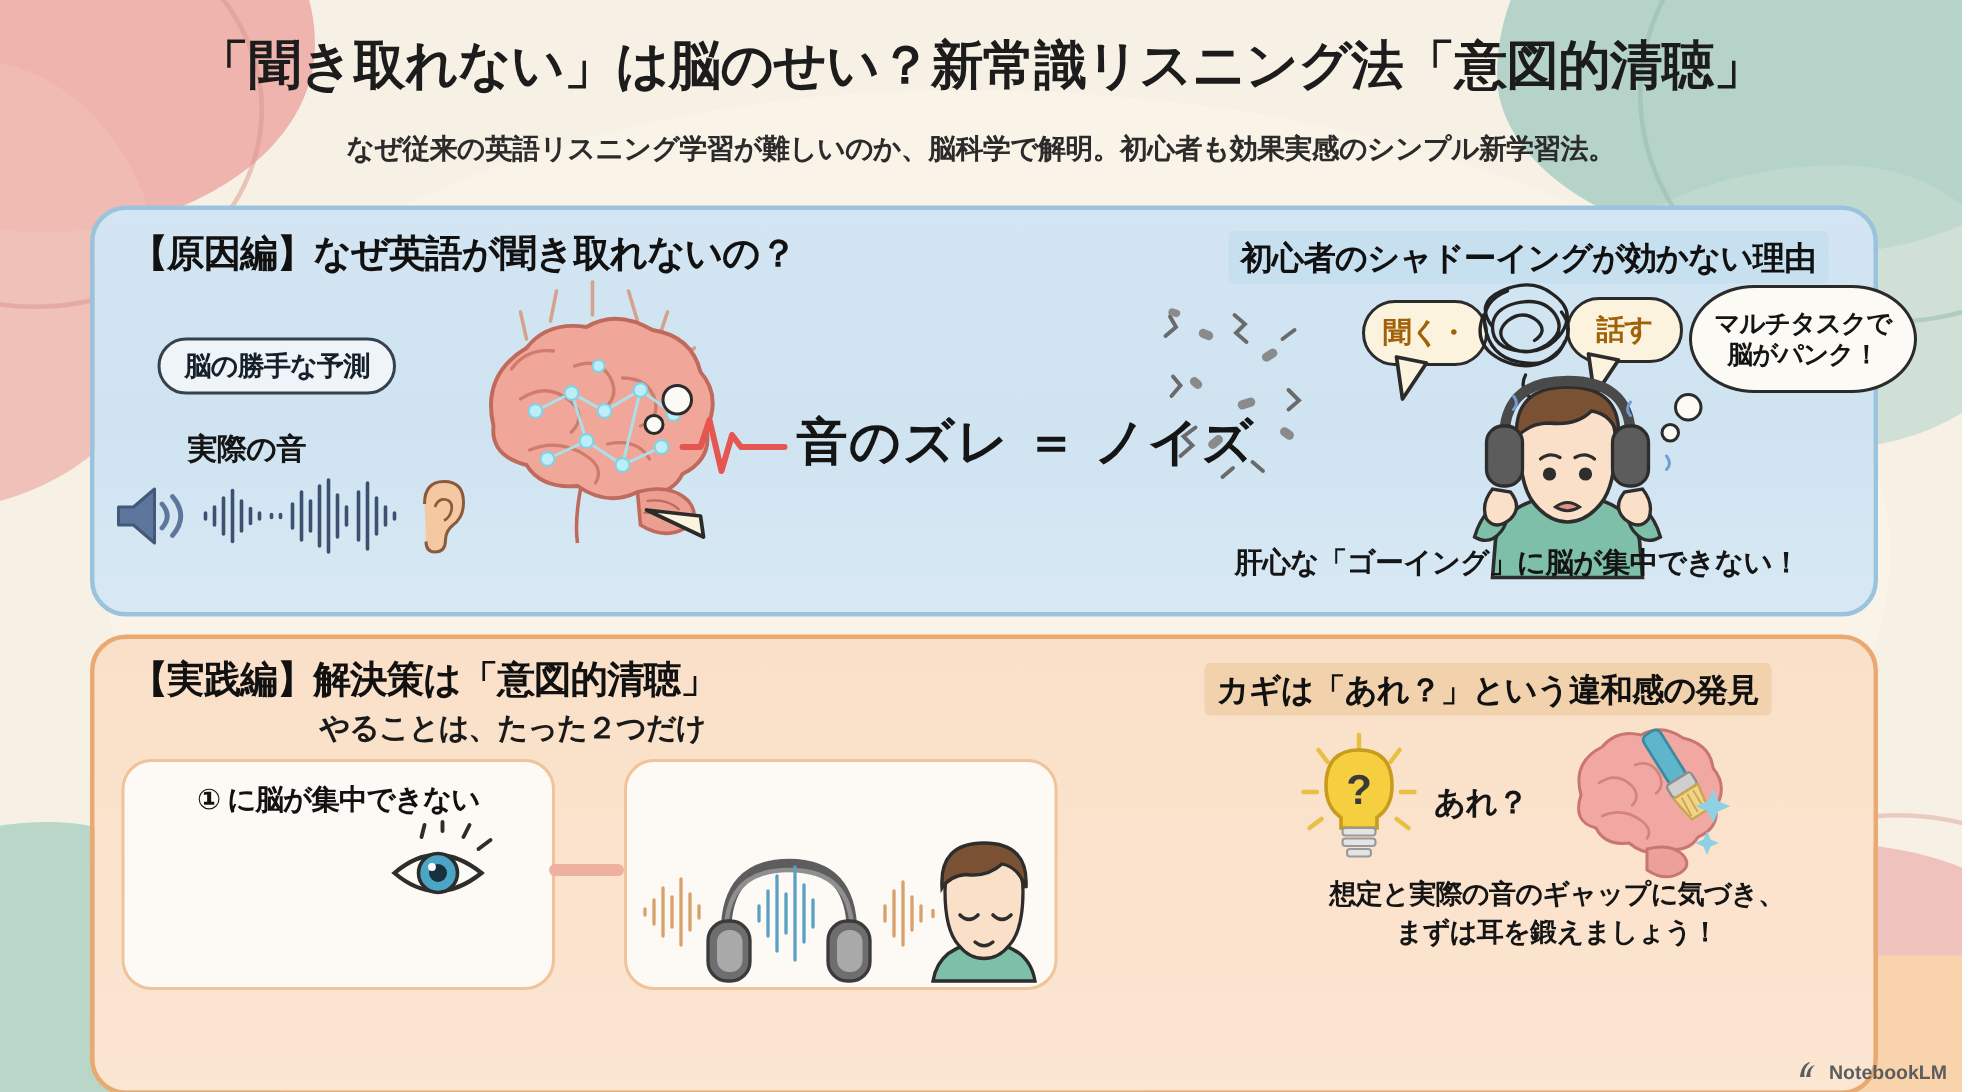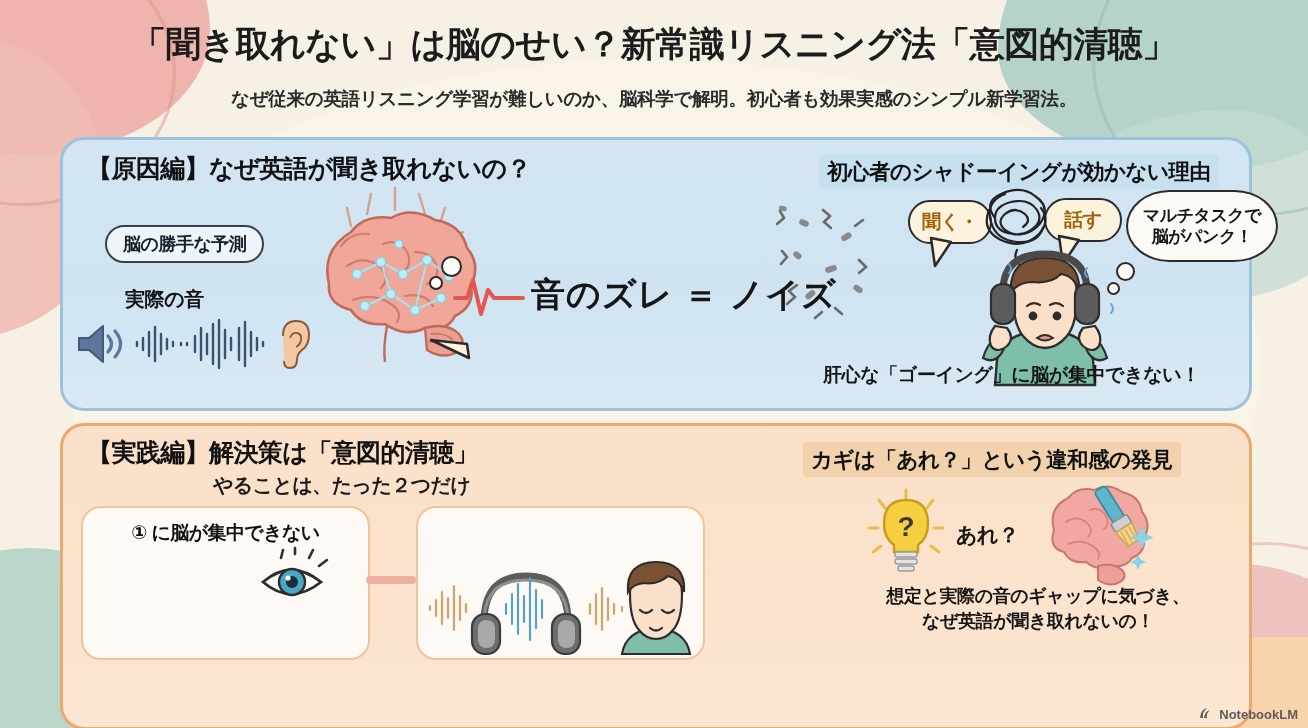--- a/index.html
+++ b/index.html
@@ -438,21 +438,21 @@
         </g>
         <g fill="#8ed1e4">
           <path d="M104 44 l3.5 8 l8 3.5 l-8 3.5 l-3.5 8 l-3.5-8 l-8-3.5 l8-3.5 z"></path>
           <path d="M100 72 l2.4 5.6 l5.6 2.4 l-5.6 2.4 l-2.4 5.6 l-2.4-5.6 l-5.6-2.4 l5.6-2.4 z"></path>
         </g>
       </svg>
     </div>
 
     <div class="plain" style="left:760px;top:158px;width:430px;text-align:center;font-size:18px;line-height:1.4;">
       <div>想定と実際の音のギャップに気づき、</div>
-      <div>なぜ英語が聞き取れないの！</div>
+      <div>まずは耳を鍛えましょう！</div>
     </div>
   </div>
 
   <div class="callout">
     <div style="position:absolute;left:24px;top:10px;">
       <svg width="62" height="74" viewBox="0 0 62 74">
         <path d="M12 28 q0-22 19-22 q19 0 19 21 q0 14-10 22 q-7 6-7 14 q0 9-9 9 q-8 0-8-10" fill="#f4c8a0" stroke="#4a2c1c" stroke-width="2.6" stroke-linecap="round"></path>
         <path d="M22 30 q3-10 11-8 q8 2 6 11 q-2 8-8 11" fill="none" stroke="#4a2c1c" stroke-width="2.4"></path>
         <path d="M28 46 q5 1 6 6" fill="none" stroke="#4a2c1c" stroke-width="2.2"></path>
       </svg>

